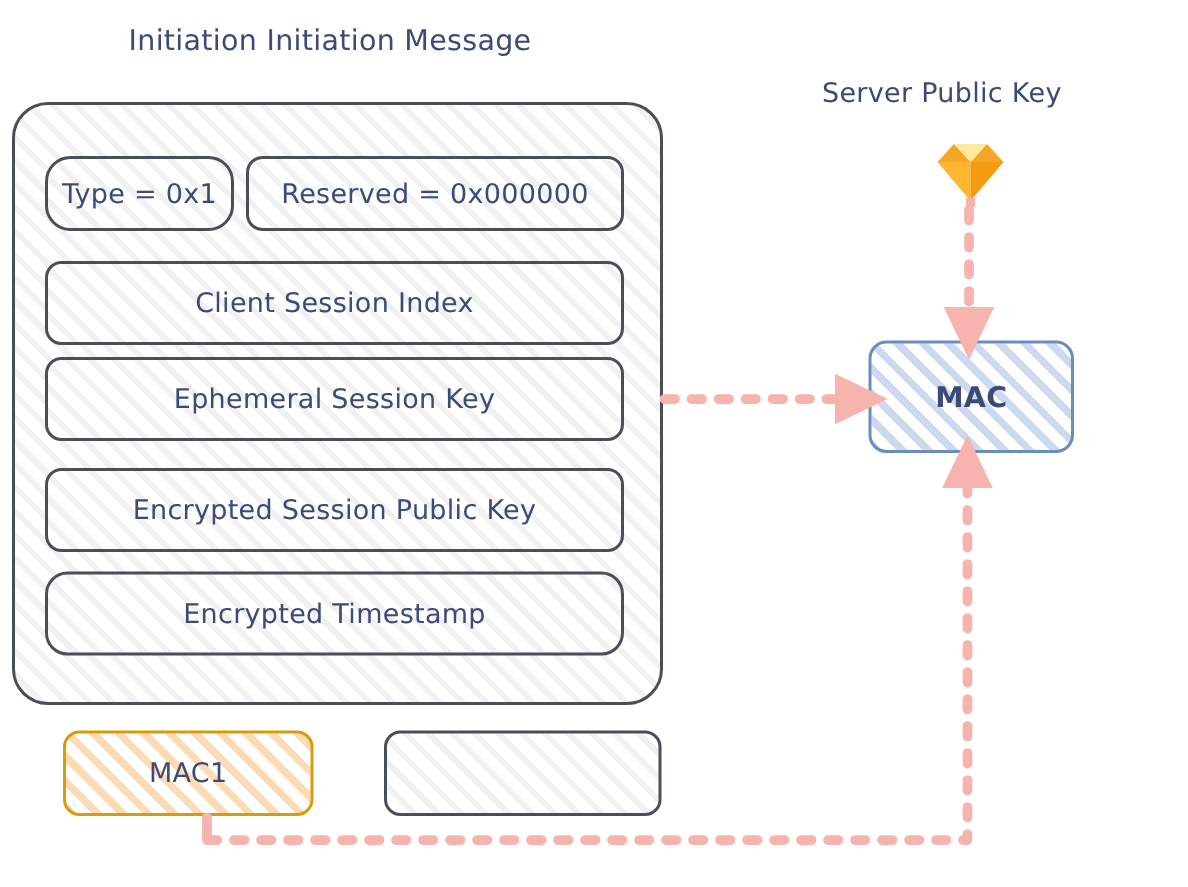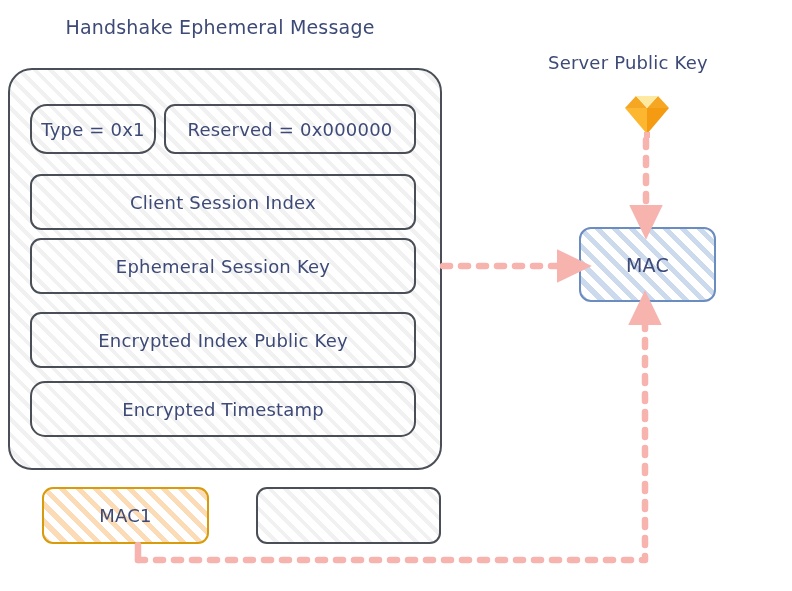--- a/index.html
+++ b/index.html
@@ -114,20 +114,21 @@
   #box-empty {
     left: 256px; top: 487px; width: 185px; height: 57px;
     border: 2.4px solid #4a4f57;
     border-radius: 11px;
   }
   #box-mac {
     left: 579px; top: 227px; width: 137px; height: 75px;
     border: 2.6px solid #6b8cbf;
     border-radius: 12px;
     font-size: 19px;
+    font-weight: bold;
   }
 
   
   .gem-icon {
     position: absolute;
     left: 624px; top: 92px;
     width: 46px; height: 46px;
   }
 
   
@@ -136,35 +137,35 @@
     left: 0; top: 0;
     width: 792px; height: 591px;
     pointer-events: none;
   }
 </style>
 </head>
 <body>
 
 <div class="canvas">
 
-  <div class="label title-handshake">Handshake Ephemeral Message</div>
+  <div class="label title-handshake">Initiation Initiation Message</div>
 
   <div class="label title-serverkey">Server Public Key</div>
 
   <div class="box outer-container hatch-grey"></div>
 
   <div class="box field-box hatch-grey" id="box-type">Type = 0x1</div>
 
   <div class="box field-box hatch-grey" id="box-reserved">Reserved = 0x000000</div>
 
   <div class="box field-box hatch-grey" id="box-csi">Client Session Index</div>
 
   <div class="box field-box hatch-grey" id="box-esk">Ephemeral Session Key</div>
 
-  <div class="box field-box hatch-grey" id="box-ecpk">Encrypted Index Public Key</div>
+  <div class="box field-box hatch-grey" id="box-ecpk">Encrypted Session Public Key</div>
 
   <div class="box field-box hatch-grey" id="box-ets">Encrypted Timestamp</div>
 
   <div class="box hatch-orange" id="box-mac1">MAC1</div>
 
   <div class="box hatch-grey" id="box-empty"></div>
 
   <div class="box hatch-blue" id="box-mac">MAC</div>
 
   <div class="gem-icon">

